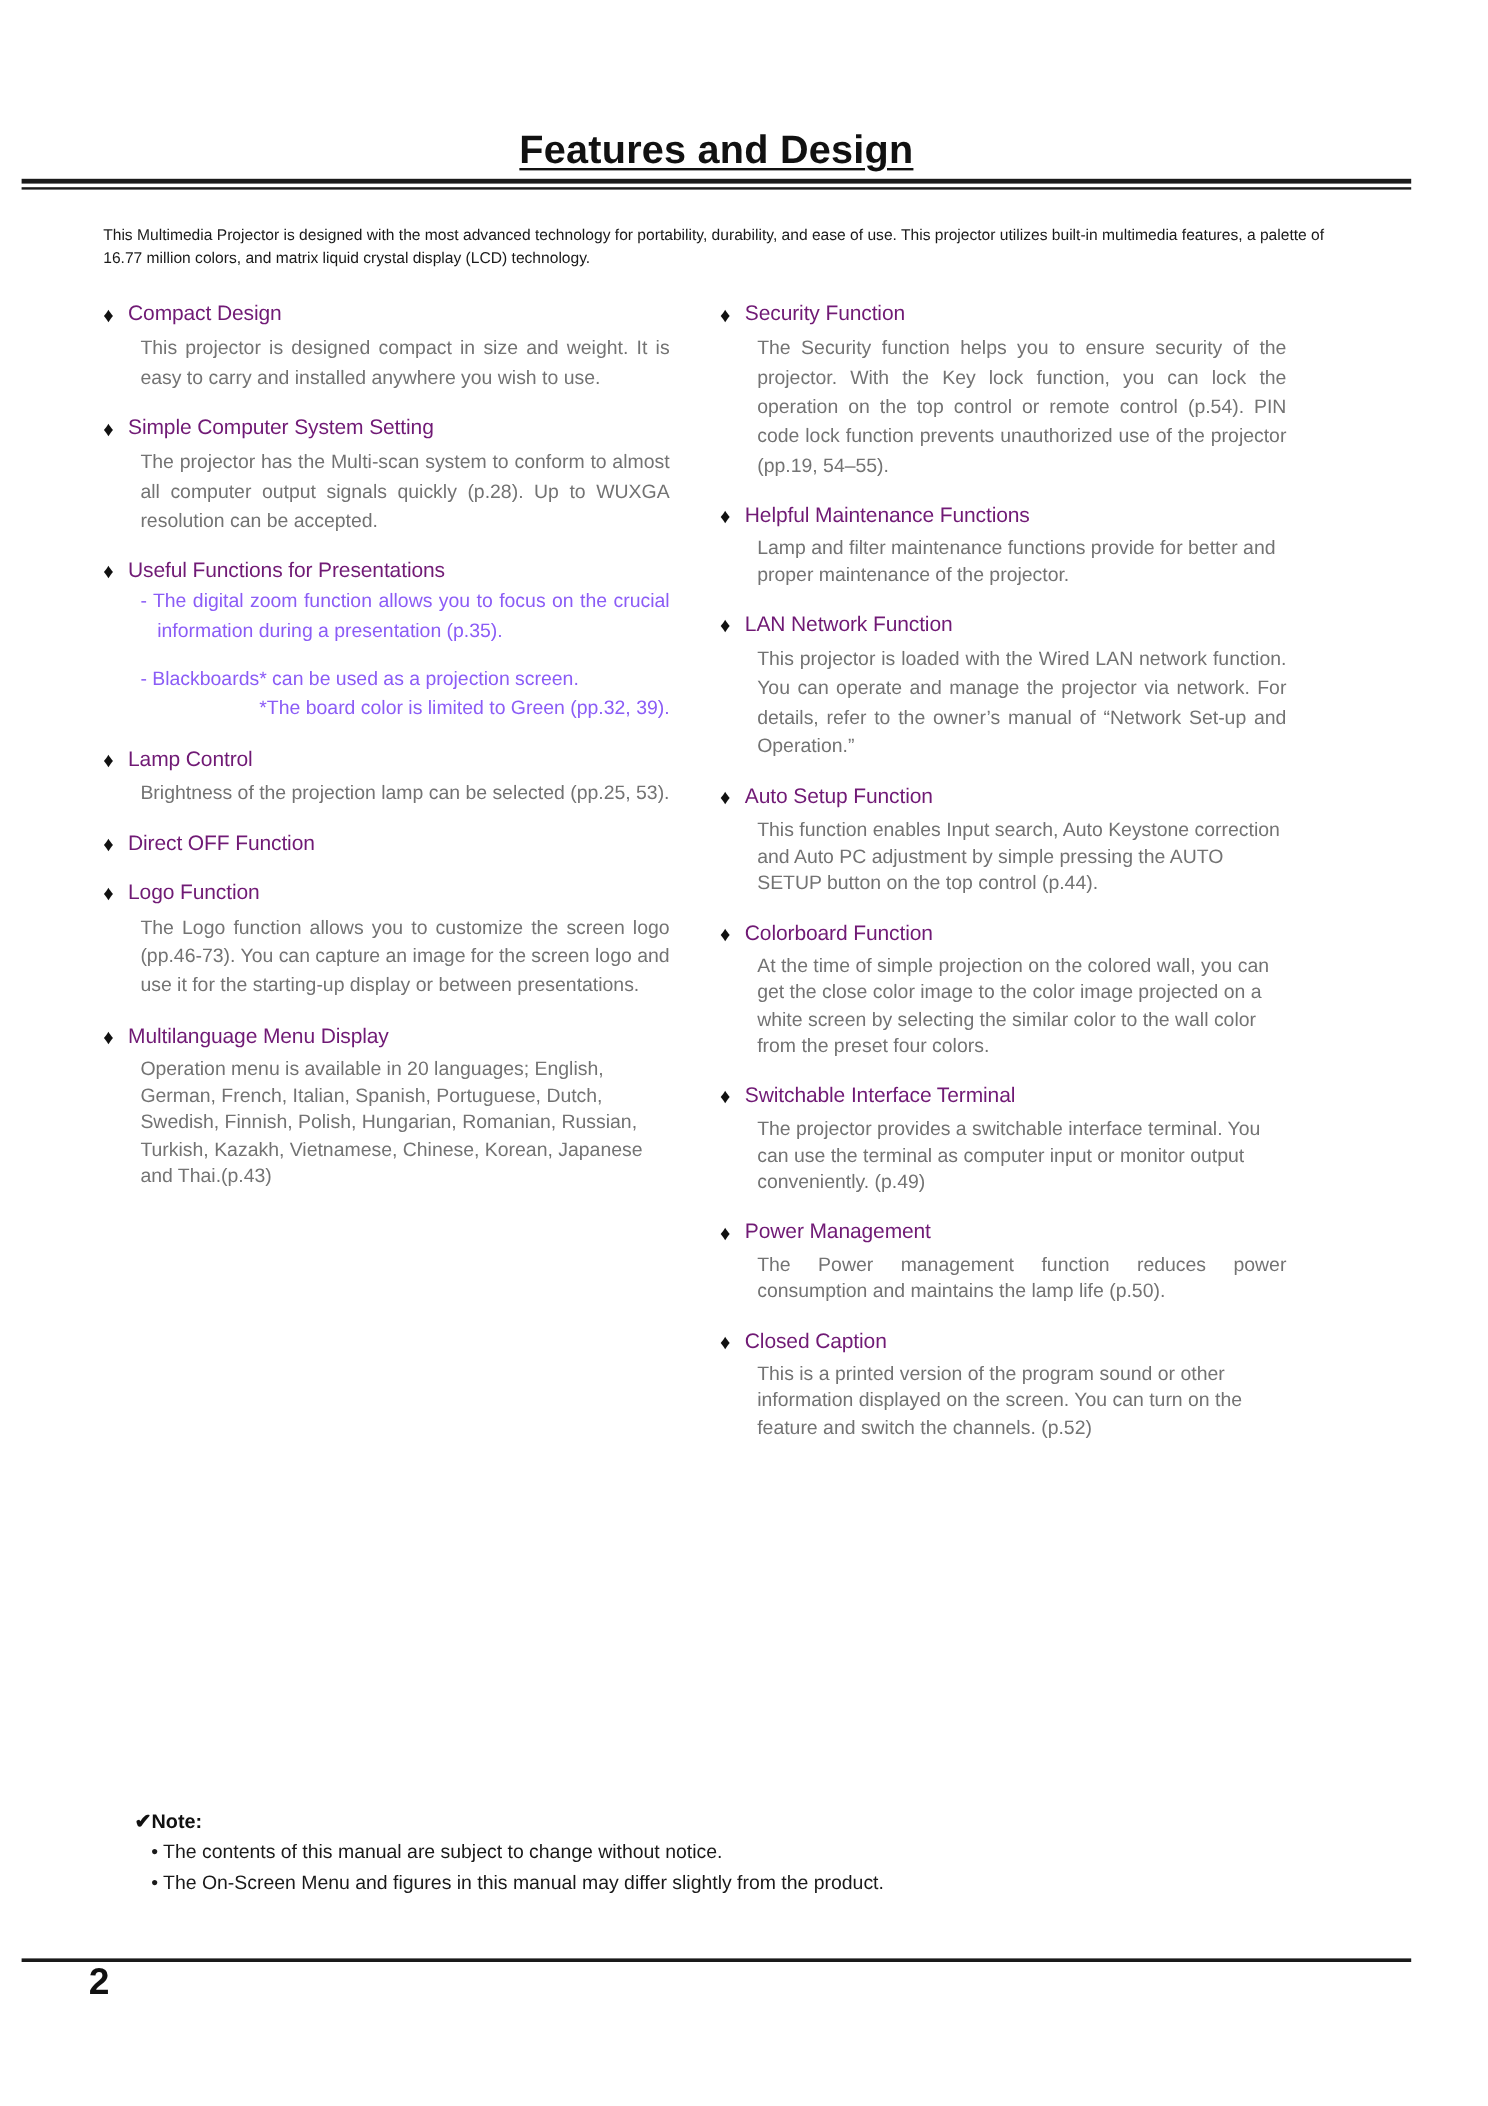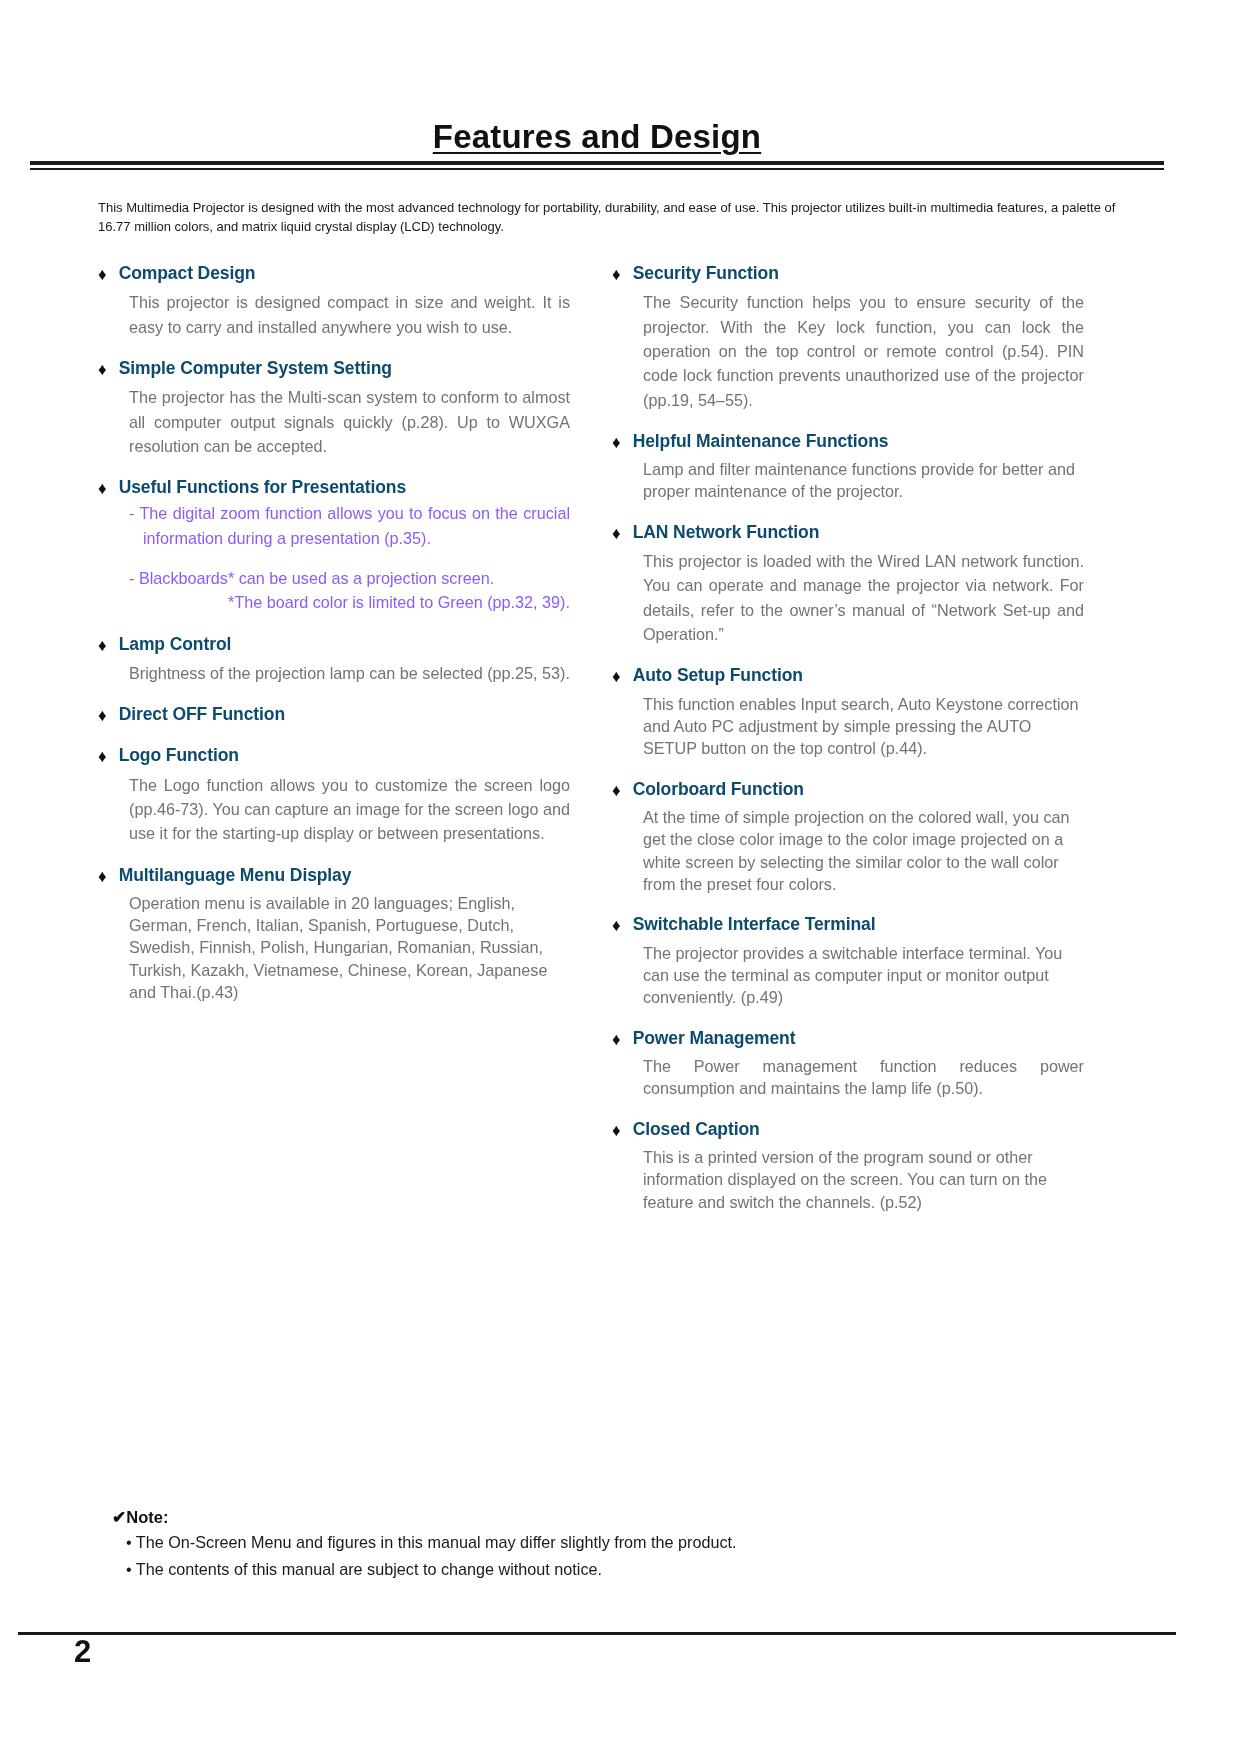--- a/index.html
+++ b/index.html
@@ -10,21 +10,21 @@
   body {
     font-family: "Liberation Sans", sans-serif;
     color: #000000;
   }
   .page {
     position: relative;
     width: 1194px;
     height: 1755px;
     background: #ffffff;
     box-sizing: border-box;
-    padding: 12px;
+    padding: 0;
     overflow: hidden;
   }
 
   
   .header-area {
     padding-top: 108px;
   }
   .page-title {
     text-align: center;
     font-size: 33px;
@@ -79,22 +79,22 @@
     color: #111111;
     flex: 0 0 auto;
     padding-top: 1px;
   }
   .head-wrap {
     flex: 1 1 auto;
     min-width: 0;
   }
   .head-text {
     font-size: 17.5px;
-    font-weight: bold;
-    color: #0c4a6e;
+    font-weight: normal;
+    color: #701a75;
     line-height: 1.25;
     letter-spacing: -0.1px;
     white-space: nowrap;
   }
   .head-rule {
     border-bottom: 1.6px solid #2b2b2b;
     margin-top: 2px;
   }
   .body-text {
     margin: 5px 0 0 31px;
@@ -362,20 +362,20 @@
         <p class="body-text tight">This is a printed version of the program sound or other information displayed on the screen. You can turn on the feature and switch the channels. (p.52)</p>
       </div>
 
     </div>
   </div>
 
   <div class="note-block">
     <div class="note-title">
       <span class="check">✔</span><span>Note:</span>
     </div>
+    <div class="note-item">• The contents of this manual are subject to change without notice.</div>
     <div class="note-item">• The On-Screen Menu and figures in this manual may differ slightly from the product.</div>
-    <div class="note-item">• The contents of this manual are subject to change without notice.</div>
   </div>
 
   <div class="footer-rule"></div>
   <div class="page-number">2</div>
 
 </div>
 
 </body></html>

